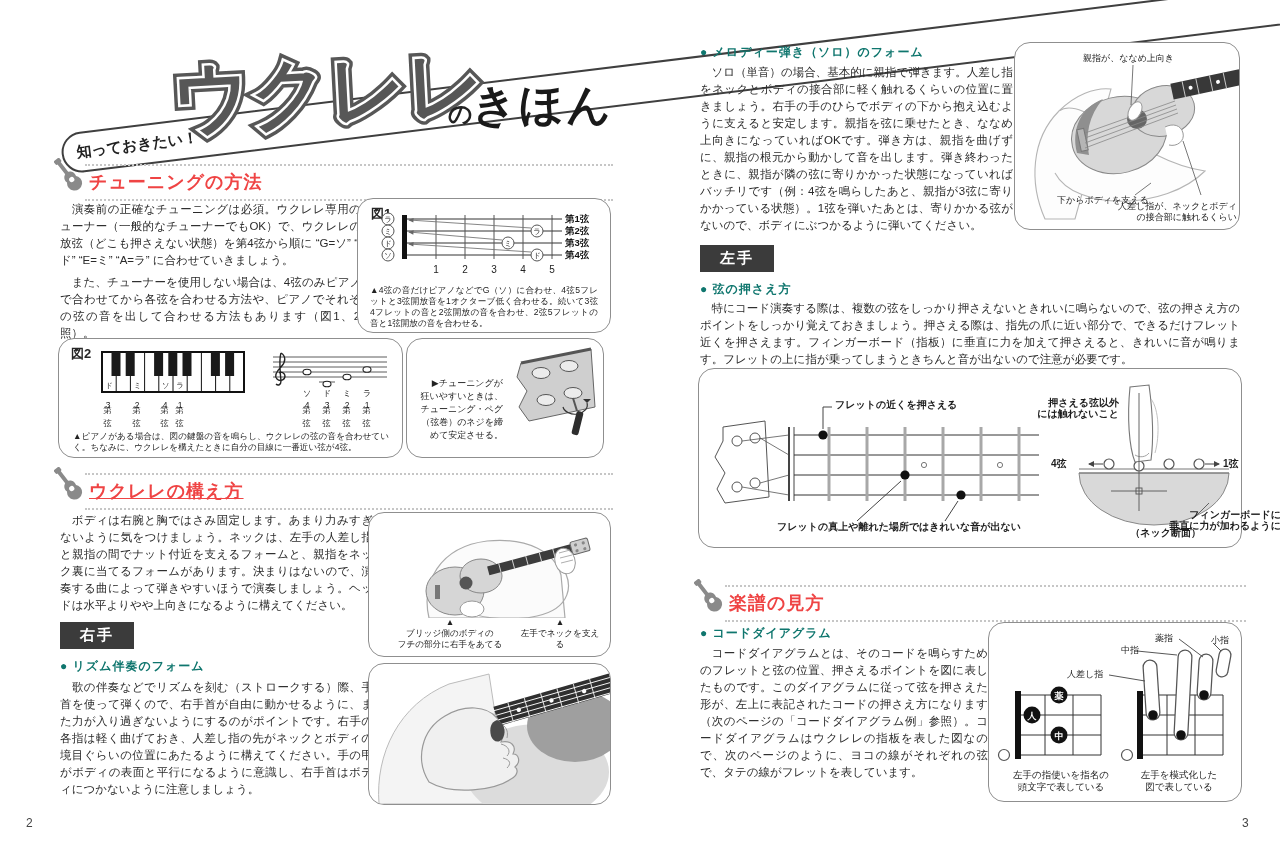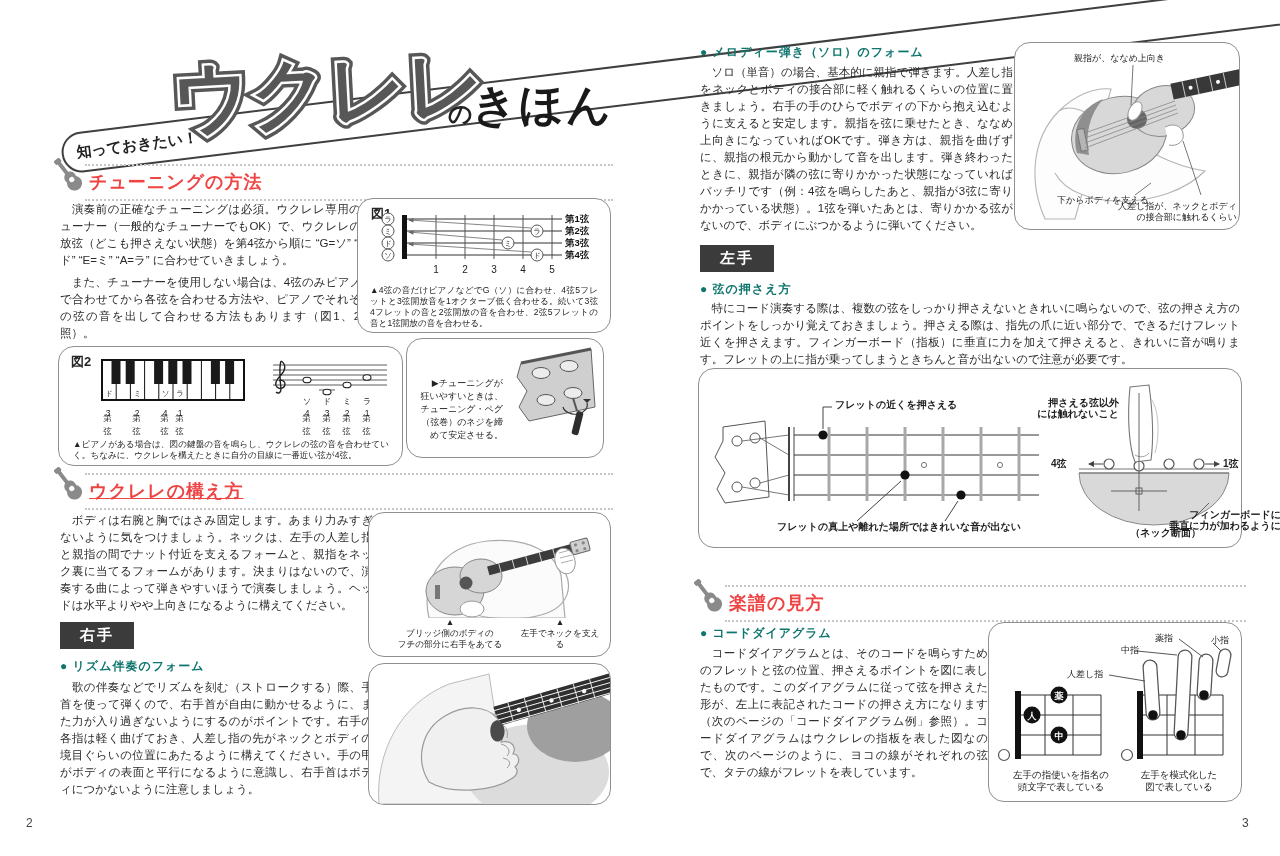--- a/index.html
+++ b/index.html
@@ -113,21 +113,21 @@
 
     <text x="74" y="66" font-size="10" text-anchor="middle" fill="#222">1</text>
     <text x="103" y="66" font-size="10" text-anchor="middle" fill="#222">2</text>
     <text x="132" y="66" font-size="10" text-anchor="middle" fill="#222">3</text>
     <text x="161" y="66" font-size="10" text-anchor="middle" fill="#222">4</text>
     <text x="190" y="66" font-size="10" text-anchor="middle" fill="#222">5</text>
   </svg>
   <div class="abs cap" style="left:12px;top:86px;width:228px;text-align:justify;">▲4弦の音だけピアノなどでG（ソ）に合わせ、4弦5フレットと3弦開放音を1オクターブ低く合わせる。続いて3弦4フレットの音と2弦開放の音を合わせ、2弦5フレットの音と1弦開放の音を合わせる。</div>
 </div>
 
-<div class="abs figbox" style="left:58px;top:338px;width:343px;height:118px;margin-top:8px;">
+<div class="abs figbox" style="left:58px;top:338px;width:343px;height:118px;">
   <div class="abs" style="left:12px;top:6px;font-size:13px;font-weight:bold;">図2</div>
 
   <svg class="abs" style="left:42px;top:12px;" width="146" height="44" viewBox="0 0 146 44">
     <rect x="1" y="1" width="142" height="40" fill="#fff" stroke="#111" stroke-width="2"></rect>
     <g stroke="#111" stroke-width="1">
       <line x1="15.2" y1="1" x2="15.2" y2="41"></line>
         <line x1="29.4" y1="1" x2="29.4" y2="41"></line>
       <line x1="43.6" y1="1" x2="43.6" y2="41"></line>
         <line x1="57.8" y1="1" x2="57.8" y2="41"></line>
       <line x1="72" y1="1" x2="72" y2="41"></line>
@@ -318,21 +318,21 @@
         <line x1="70" y1="95" x2="161" y2="62"></line>
       <line x1="70" y1="100" x2="162" y2="66"></line>
         <line x1="70" y1="105" x2="163" y2="70"></line>
     </g>
     <ellipse cx="120" cy="68" rx="6" ry="10" transform="rotate(28 120 68)" fill="#fff" stroke="#999"></ellipse>
     <path d="M150,84 C158,80 166,82 168,90 C170,98 162,104 154,102" fill="#fff" stroke="#999"></path>
     <line x1="118" y1="22" x2="116" y2="62" stroke="#555" stroke-width="0.8"></line>
     <line x1="186" y1="152" x2="168" y2="98" stroke="#555" stroke-width="0.8"></line>
     <line x1="120" y1="152" x2="136" y2="140" stroke="#555" stroke-width="0.8"></line>
   </svg>
-  <div class="abs smalllabel" style="left:59px;top:10px;width:130px;">親指が、ななめ上向き</div>
+  <div class="abs smalllabel" style="left:68px;top:10px;width:130px;">親指が、ななめ上向き</div>
   <div class="abs smalllabel" style="left:42px;top:152px;width:110px;">下からボディを支える</div>
   <div class="abs smalllabel pre" style="left:92px;top:158px;width:130px;">人差し指が、ネックとボディ
 の接合部に触れるくらい</div>
 </div>
 
 <div class="abs tag" style="left:700px;top:245px;">左手</div>
 <div class="abs sub" style="left:700px;top:281px;">● 弦の押さえ方</div>
 <div class="abs para" style="left:700px;top:300px;width:540px;">　特にコード演奏する際は、複数の弦をしっかり押さえないときれいに鳴らないので、弦の押さえ方のポイントをしっかり覚えておきましょう。押さえる際は、指先の爪に近い部分で、できるだけフレット近くを押さえます。フィンガーボード（指板）に垂直に力を加えて押さえると、きれいに音が鳴ります。フレットの上に指が乗ってしまうときちんと音が出ないので注意が必要です。</div>
 
 <div class="abs figbox" style="left:698px;top:368px;width:542px;height:178px;">

